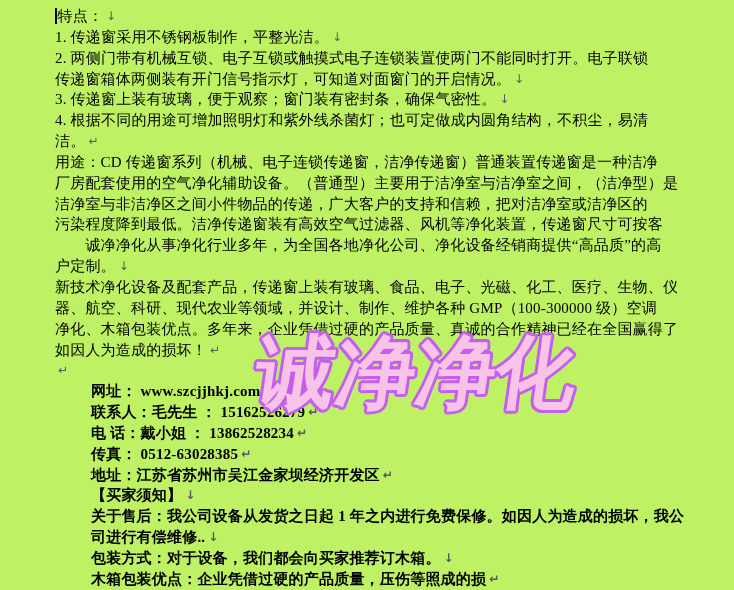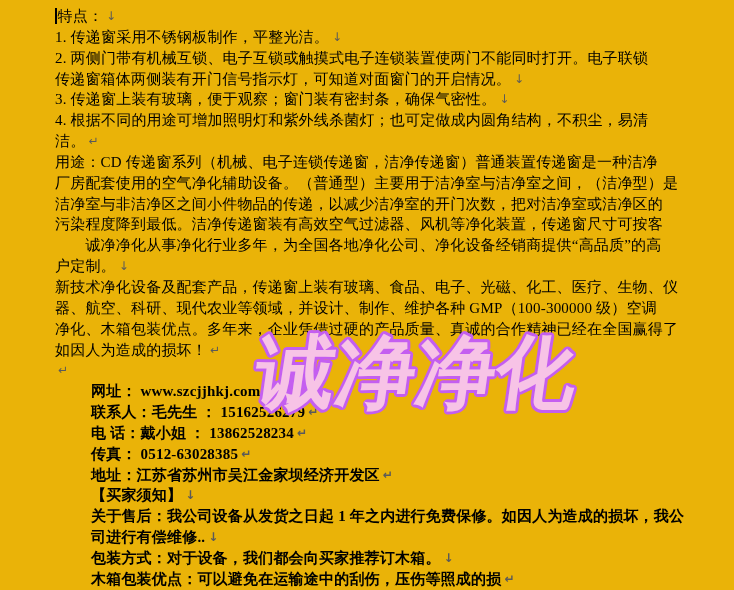--- a/index.html
+++ b/index.html
@@ -1,20 +1,20 @@
 <!DOCTYPE html>
 <html><head>
 <meta charset="utf-8">
 <style>
   html, body { margin: 0; padding: 0; background: #ffffff; }
   .page {
     position: relative;
     width: 734px;
     height: 590px;
-    background: #eab308;
+    background: #bef264;
     overflow: hidden;
     font-family: "Liberation Serif", serif;
     font-size: 15px;
     color: #000000;
   }
   .doc {
     position: absolute;
     left: 55px;
     top: 6px;
     width: 640px;
@@ -66,38 +66,38 @@
   <div class="doc" id="doc">
       <div class="line"><span class="cursor"></span><span class="txt">特点：</span><span class="mark">↓</span></div>
       <div class="line"><span class="txt">1. 传递窗采用不锈钢板制作，平整光洁。</span><span class="mark">↓</span></div>
       <div class="line"><span class="txt">2. 两侧门带有机械互锁、电子互锁或触摸式电子连锁装置使两门不能同时打开。电子联锁</span></div>
       <div class="line"><span class="txt">传递窗箱体两侧装有开门信号指示灯，可知道对面窗门的开启情况。</span><span class="mark">↓</span></div>
       <div class="line"><span class="txt">3. 传递窗上装有玻璃，便于观察；窗门装有密封条，确保气密性。</span><span class="mark">↓</span></div>
       <div class="line"><span class="txt">4. 根据不同的用途可增加照明灯和紫外线杀菌灯；也可定做成内圆角结构，不积尘，易清</span></div>
       <div class="line"><span class="txt">洁。</span><span class="mark">↵</span></div>
       <div class="line"><span class="txt">用途：CD 传递窗系列（机械、电子连锁传递窗，洁净传递窗）普通装置传递窗是一种洁净</span></div>
       <div class="line"><span class="txt">厂房配套使用的空气净化辅助设备。（普通型）主要用于洁净室与洁净室之间，（洁净型）是</span></div>
-      <div class="line"><span class="txt">洁净室与非洁净区之间小件物品的传递，以减少洁净室的开门次数，把对洁净室或洁净区的</span></div>
+      <div class="line"><span class="txt">洁净室与非洁净区之间小件物品的传递，广大客户的支持和信赖，把对洁净室或洁净区的</span></div>
       <div class="line"><span class="txt">污染程度降到最低。洁净传递窗装有高效空气过滤器、风机等净化装置，传递窗尺寸可按客</span></div>
       <div class="line"><span class="txt">　　诚净净化从事净化行业多年，为全国各地净化公司、净化设备经销商提供“高品质”的高</span></div>
       <div class="line"><span class="txt">户定制。</span><span class="mark">↓</span></div>
       <div class="line"><span class="txt">新技术净化设备及配套产品，传递窗上装有玻璃、食品、电子、光磁、化工、医疗、生物、仪</span></div>
       <div class="line"><span class="txt">器、航空、科研、现代农业等领域，并设计、制作、维护各种 GMP（100-300000 级）空调</span></div>
       <div class="line"><span class="txt">净化、木箱包装优点。多年来，企业凭借过硬的产品质量、真诚的合作精神已经在全国赢得了</span></div>
       <div class="line"><span class="txt">如因人为造成的损坏！</span><span class="mark">↵</span></div>
       <div class="line"><span class="txt"></span><span class="mark">↵</span></div>
       <div class="line bold"><span class="txt">网址： www.szcjjhkj.com</span><span class="mark">↵</span></div>
       <div class="line bold"><span class="txt">联系人：毛先生 ： 15162526279</span><span class="mark">↵</span></div>
       <div class="line bold"><span class="txt">电 话：戴小姐 ： 13862528234</span><span class="mark">↵</span></div>
       <div class="line bold"><span class="txt">传真： 0512-63028385</span><span class="mark">↵</span></div>
       <div class="line bold"><span class="txt">地址：江苏省苏州市吴江金家坝经济开发区</span><span class="mark">↵</span></div>
       <div class="line bold"><span class="txt">【买家须知】</span><span class="mark">↓</span></div>
       <div class="line bold"><span class="txt">关于售后：我公司设备从发货之日起 1 年之内进行免费保修。如因人为造成的损坏，我公</span></div>
       <div class="line bold"><span class="txt">司进行有偿维修..</span><span class="mark">↓</span></div>
       <div class="line bold"><span class="txt">包装方式：对于设备，我们都会向买家推荐订木箱。</span><span class="mark">↓</span></div>
-      <div class="line bold"><span class="txt">木箱包装优点：可以避免在运输途中的刮伤，压伤等照成的损</span><span class="mark">↵</span></div>
+      <div class="line bold"><span class="txt">木箱包装优点：企业凭借过硬的产品质量，压伤等照成的损</span><span class="mark">↵</span></div>
     </div>
 
   <svg class="watermark" width="360" height="110" viewBox="0 0 360 110" aria-hidden="true">
     <text x="6" y="82" transform="translate(12 0) skewX(-8)" style="fill: rgb(247, 195, 230); stroke: rgb(196, 94, 240);">诚净净化</text>
   </svg>
 
 </div>
 
 </body></html>

